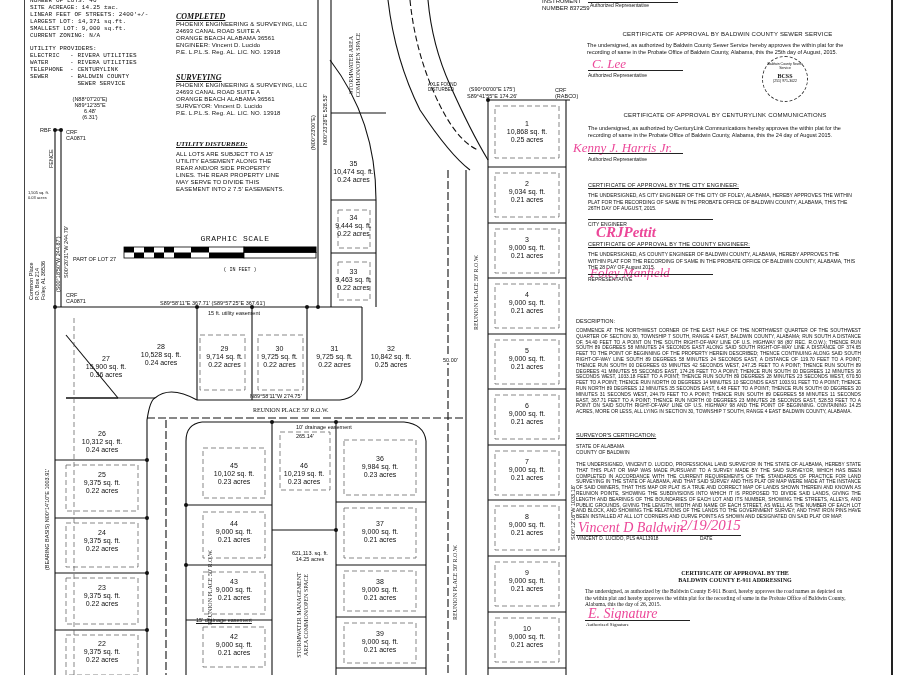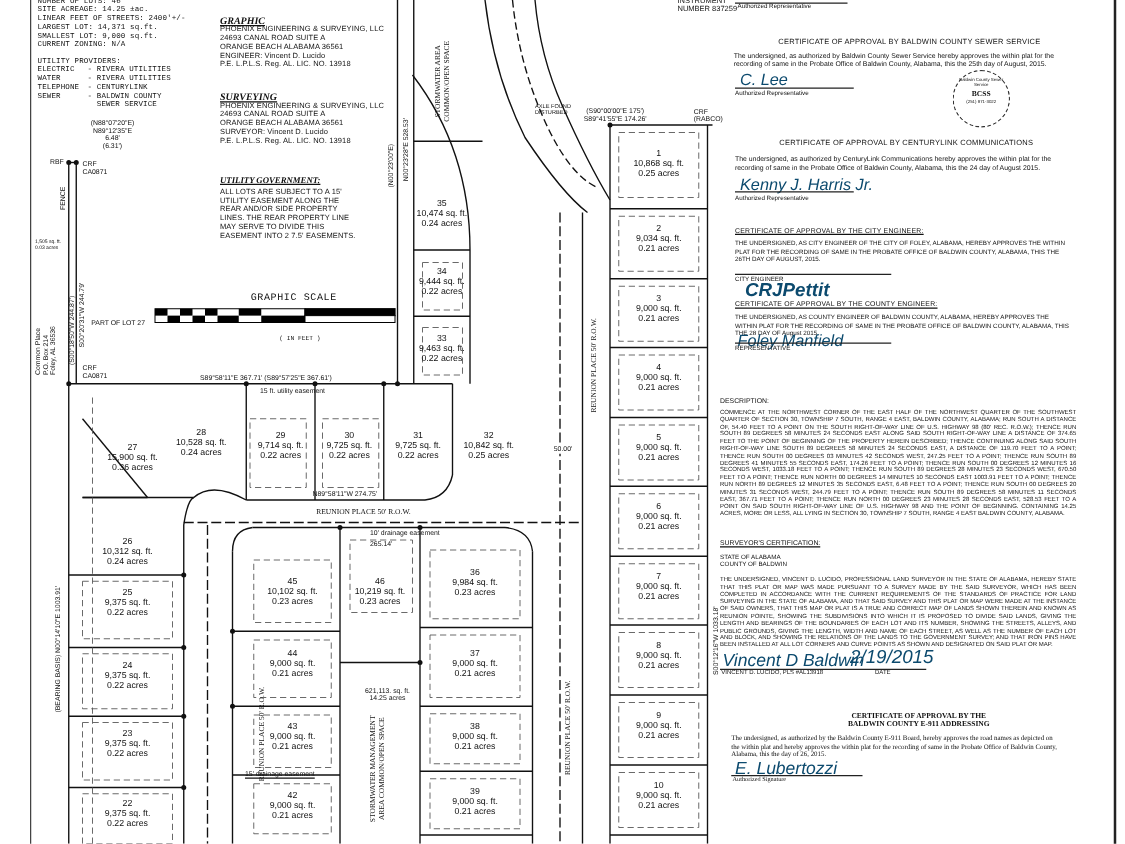--- a/index.html
+++ b/index.html
@@ -6,21 +6,21 @@
   body { width:900px; height:675px; overflow:hidden; position:relative; font-family:"Liberation Sans", sans-serif; color:#111; }
   .abs { position:absolute; }
   .tiny { font-size:6px; line-height:7px; letter-spacing:0.1px; }
   .mono { font-family:"Liberation Mono", monospace; }
   .serif { font-family:"Liberation Serif", serif; }
   .head-it { font-family:"Liberation Serif", serif; font-style:italic; font-weight:bold; text-decoration:underline; font-size:8px; }
   .ul { text-decoration:underline; }
   .cert-title { font-size:6px; text-align:center; letter-spacing:0.2px; }
   .cert-body { font-size:5.5px; line-height:6.5px; }
   .sig-line { border-bottom:1px solid #222; }
-  .sig { font-family:Liberation Sans, sans-serif; font-style:italic; font-size:13px; color:#0c4a6e; }
+  .sig { font-family:Liberation Serif, serif; font-style:italic; font-size:13px; color:#ec4899; }
   .frame-r { position:absolute; left:891px; top:0; width:2px; height:675px; background:#222; }
   .frame-l { position:absolute; left:24px; top:0; width:1px; height:675px; background:#444; }
   .lot-text { font-size:7px; text-align:center; line-height:8px; }
   .dim { font-size:5.5px; }
   .seal { border:1px dashed #333; border-radius:50%; text-align:center; }
 </style>
 </head>
 <body>
 
 <div class="frame-l"></div>
@@ -50,38 +50,38 @@
       <span>CENTURYLINK</span>
     </div>
   <div class="tiny" style="display:flex;">
       <span style="width:40px;flex:none">SEWER</span>
       <span>-&nbsp;</span>
       <span style="width:60px">BALDWIN COUNTY SEWER SERVICE</span>
     </div>
 </div>
 
 <div class="abs" style="left:176px;top:12px;width:150px;">
-  <div class="head-it">GRAPHIC</div>
+  <div class="head-it">COMPLETED</div>
   <div class="tiny">PHOENIX ENGINEERING &amp; SURVEYING, LLC</div>
   <div class="tiny">24693 CANAL ROAD SUITE A</div>
   <div class="tiny">ORANGE BEACH ALABAMA 36561</div>
   <div class="tiny">ENGINEER: Vincent D. Lucido</div>
   <div class="tiny">P.E.  L.P.L.S. Reg. AL. LIC. NO. 13918</div>
 </div>
 <div class="abs" style="left:176px;top:73px;width:150px;">
   <div class="head-it">SURVEYING</div>
   <div class="tiny">PHOENIX ENGINEERING &amp; SURVEYING, LLC</div>
   <div class="tiny">24693 CANAL ROAD SUITE A</div>
   <div class="tiny">ORANGE BEACH ALABAMA 36561</div>
   <div class="tiny">SURVEYOR: Vincent D. Lucido</div>
   <div class="tiny">P.E.  L.P.L.S. Reg. AL. LIC. NO. 13918</div>
 </div>
 
 <div class="abs" style="left:176px;top:140px;width:110px;">
-  <div class="head-it" style="font-size:7px;">UTILITY GOVERNMENT:</div>
+  <div class="head-it" style="font-size:7px;">UTILITY DISTURBED:</div>
   <div class="tiny" style="margin-top:3px;">ALL LOTS ARE SUBJECT TO A 15' UTILITY EASEMENT ALONG THE REAR AND/OR SIDE PROPERTY LINES. THE REAR PROPERTY LINE MAY SERVE TO DIVIDE THIS EASEMENT INTO 2 7.5' EASEMENTS.</div>
 </div>
 
 <div class="abs" style="left:120px;top:234px;width:200px;">
   <div class="serif" style="text-align:center;font-size:8px;letter-spacing:0.5px;padding-left:30px;font-family:Liberation Mono, monospace;">GRAPHIC SCALE</div>
   <svg width="200" height="20">
     <rect x="4" y="4" width="120" height="11" fill="#fff" stroke="#000" stroke-width="0.8"></rect>
     <rect x="4" y="4" width="10" height="5.5" fill="#000"></rect>
       <rect x="14" y="9.5" width="10" height="5.5" fill="#000"></rect>
     <rect x="24" y="4" width="10" height="5.5" fill="#000"></rect>
@@ -451,21 +451,21 @@
 <div class="abs sig-line" style="left:588px;top:66px;width:95px;height:4px;"></div>
 <div class="abs" style="left:588px;top:72px;font-size:5px;">Authorized Representative</div>
 <div class="abs seal" style="left:762px;top:56px;width:44px;height:44px;">
   <div style="font-size:3.5px;margin-top:5px;">Baldwin County Sewer Service</div>
   <div class="serif" style="font-size:6px;font-weight:bold;margin-top:3px;">BCSS</div>
   <div style="font-size:3.5px;">(251) 971-3022</div>
 </div>
 
 <div class="abs cert-title" style="left:600px;top:112px;width:250px;">CERTIFICATE OF APPROVAL BY CENTURYLINK COMMUNICATIONS</div>
 <div class="abs cert-body" style="left:588px;top:125px;width:270px;">The undersigned, as authorized by CenturyLink Communications hereby approves the within plat for the recording of same in the Probate Office of Baldwin County, Alabama, this the 24 day of August 2015.</div>
-<div class="abs sig" style="left:592px;top:140px;">Kenny J. Harris Jr.</div>
+<div class="abs sig" style="left:573px;top:140px;">Kenny J. Harris Jr.</div>
 <div class="abs sig-line" style="left:588px;top:150px;width:95px;height:3px;"></div>
 <div class="abs" style="left:588px;top:156px;font-size:5px;">Authorized Representative</div>
 
 <div class="abs cert-title ul" style="left:588px;top:182px;text-align:left;font-size:5.5px;">CERTIFICATE OF APPROVAL BY THE CITY ENGINEER:</div>
 <div class="abs cert-body" style="left:588px;top:192px;width:270px;font-size:5px;">THE UNDERSIGNED, AS CITY ENGINEER OF THE CITY OF FOLEY, ALABAMA, HEREBY APPROVES THE WITHIN PLAT FOR THE RECORDING OF SAME IN THE PROBATE OFFICE OF BALDWIN COUNTY, ALABAMA, THIS THE 26TH DAY OF AUGUST, 2015.</div>
 <div class="abs sig" style="left:596px;top:204px;font-size:15px;font-weight:bold;margin-top:20px;">CRJPettit</div>
 <div class="abs sig-line" style="left:588px;top:216px;width:125px;height:3px;"></div>
 <div class="abs" style="left:588px;top:221px;font-size:5px;">CITY ENGINEER</div>
 
 <div class="abs cert-title ul" style="left:588px;top:241px;text-align:left;font-size:5.5px;">CERTIFICATE OF APPROVAL BY THE COUNTY ENGINEER:</div>
@@ -485,15 +485,15 @@
 <div class="abs sig" style="left:680px;top:517px;font-size:15px;">2/19/2015</div>
 <div class="abs sig-line" style="left:576px;top:533px;width:165px;height:2px;"></div>
 <div class="abs" style="left:577px;top:536px;font-size:4.8px;">VINCENT D. LUCIDO, PLS #AL13918</div>
 <div class="abs" style="left:700px;top:536px;font-size:4.8px;">DATE</div>
 
 <div class="abs serif" style="left:620px;top:570px;width:230px;text-align:center;font-size:6px;font-weight:bold;line-height:7px;">
   <div>CERTIFICATE OF APPROVAL BY THE</div>
   <div>BALDWIN COUNTY E-911 ADDRESSING</div>
 </div>
 <div class="abs serif" style="left:585px;top:588px;width:265px;font-size:5.5px;line-height:6.5px;">The undersigned, as authorized by the Baldwin County E-911 Board, hereby approves the road names as depicted on the within plat and hereby approves the within plat for the recording of same in the Probate Office of Baldwin County, Alabama, this the day of 26, 2015.</div>
-<div class="abs sig" style="left:588px;top:606px;font-size:14px;">E. Lubertozzi</div>
+<div class="abs sig" style="left:588px;top:606px;font-size:14px;">E. Signature</div>
 <div class="abs sig-line" style="left:585px;top:618px;width:105px;height:2px;"></div>
 <div class="abs serif" style="left:586px;top:622px;font-size:5px;">Authorized Signature</div>
 
 </body></html>

